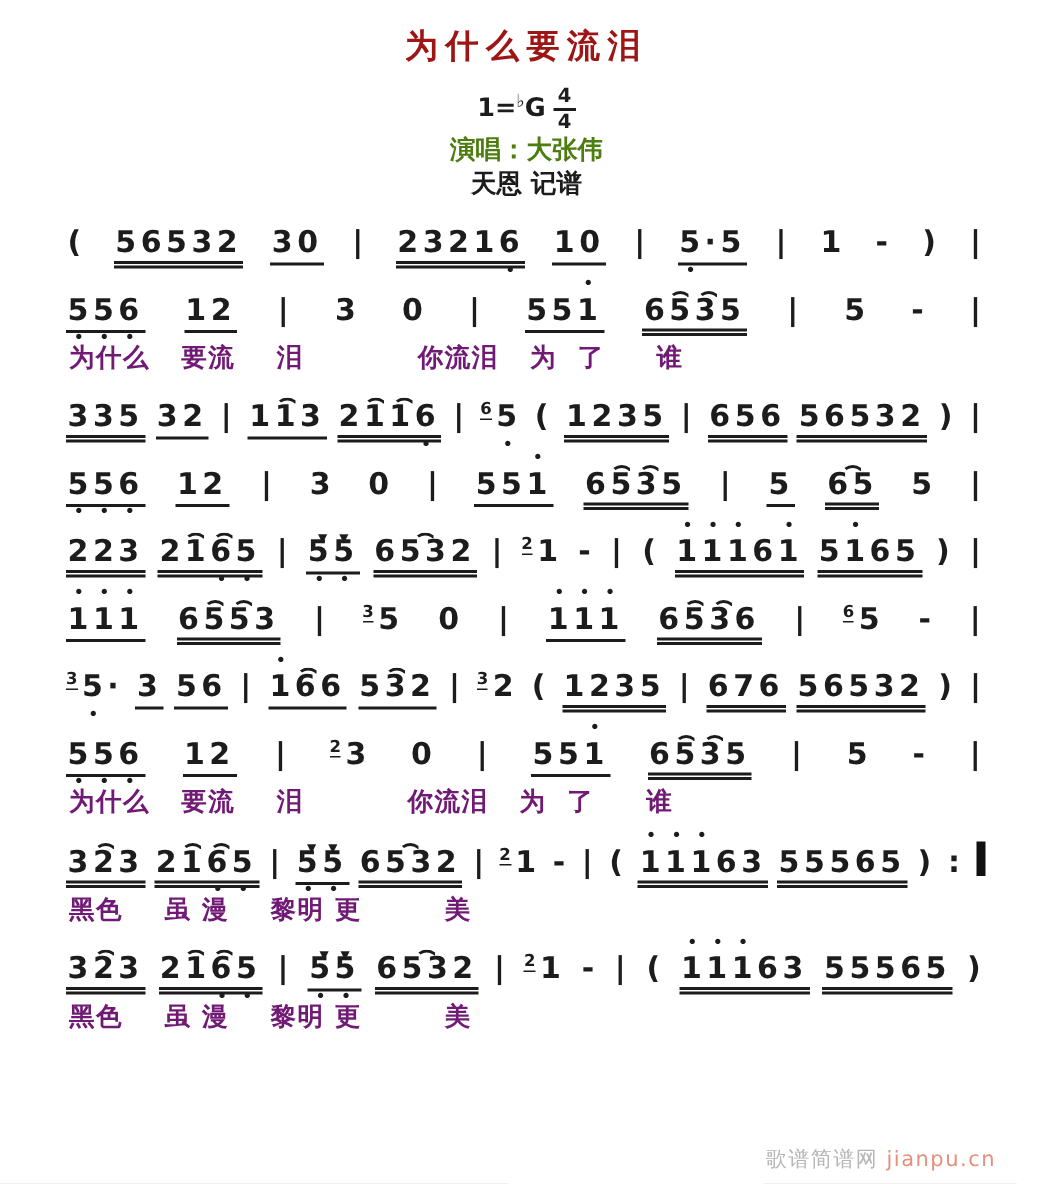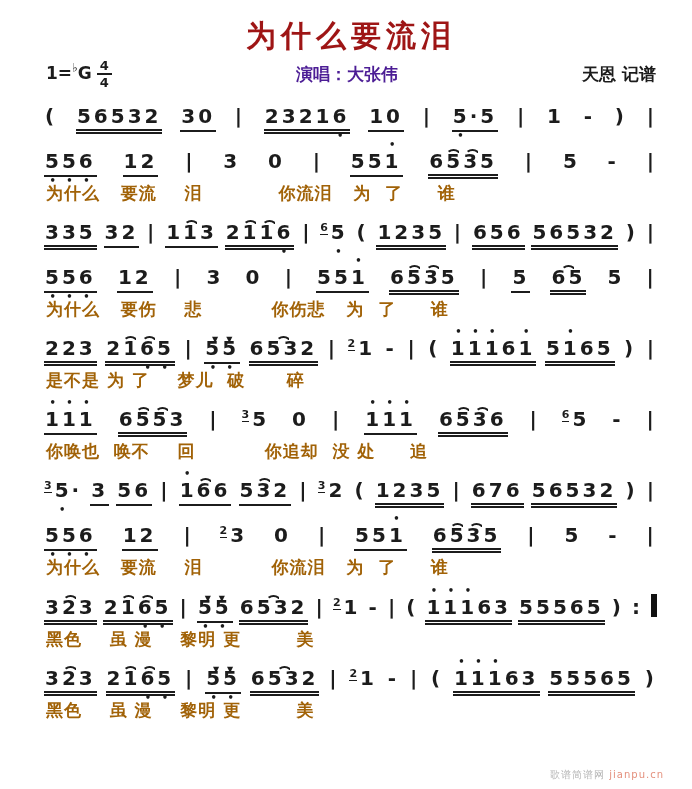--- a/index.html
+++ b/index.html
@@ -8,27 +8,28 @@
     width:692px;height:789px;
     background:#ffffff;
     box-sizing:border-box;
     padding:6px 34px 0 44px;
     overflow:hidden;
     font-family:"DejaVu Sans","Liberation Sans",sans-serif;
     color:#1c1c1c;
   }
   .title{
     text-align:center;
-    font-size:30px;font-weight:bold;letter-spacing:5px;
-    margin:10px 0 2px 0;
+    font-size:22px;font-weight:bold;letter-spacing:5px;
+    margin:10px 0 12px 0;
   }
   .meta{
     display:flex;justify-content:space-between;align-items:center;
     font-size:17px;font-weight:bold;
     margin:2px 2px 0 2px;
+    flex-direction:column;
   }
   .keysig{color:#1c1c1c;white-space:nowrap;}
   .keysig sup{font-size:12px;}
   .frac{display:inline-block;vertical-align:middle;text-align:center;font-size:13px;line-height:1;margin-left:5px;}
   .frac .fn{display:block;border-bottom:2px solid #1c1c1c;padding:0 3px 1px 3px;}
   .frac .fd{display:block;padding-top:1px;}
   .score{margin-top:4px;}
   .mrow{
     display:flex;justify-content:space-between;align-items:baseline;
     margin:15px 0 1px 0;
@@ -42,39 +43,39 @@
   .d{position:relative;display:inline-block;}
   .d i{position:absolute;left:45%;transform:translateX(-50%);font-size:10px;font-style:normal;line-height:1;letter-spacing:0;}
   i.da{top:-9px;}
   i.db{bottom:-13px;}
   .grace{font-size:11px;border-bottom:1px solid #1c1c1c;margin-right:2px;vertical-align:super;letter-spacing:0;}
   .above{position:absolute;top:-11px;left:0;right:0;text-align:center;white-space:nowrap;line-height:1;}
   .above .arc{display:inline-block;width:15px;height:6px;border:2px solid transparent;border-top:2px solid #1c1c1c;border-radius:50% 50% 0 0 / 100% 100% 0 0;margin:0 2px;box-sizing:border-box;}
   .above .mk{font-style:normal;font-size:8px;margin:0 4px;}
   .thick{display:inline-block;width:6px;height:23px;background:#111;vertical-align:-3px;}
   .lrow{
-    font-size:17px;font-weight:bold;color:#a16207;
+    font-size:17px;font-weight:bold;color:#701a75;
     white-space:pre;letter-spacing:1px;
     margin:3px 0 0 2px;
   }
   .watermark{
     position:absolute;bottom:7px;right:28px;
-    font-size:10px;color:#b5b5b5;letter-spacing:1px;
+    font-size:14px;color:#b5b5b5;letter-spacing:1px;
   }
   .wm-domain{color:#e4907d;}
 </style>
 </head>
 <body>
 
 <div class="sheet">
   <div class="title" style="color:#9e1515;">为什么要流泪</div>
 
   <div class="meta">
     <span class="keysig"><span>1=</span><sup>♭</sup><span>G</span><span class="frac"><span class="fn">4</span><span class="fd">4</span></span></span>
-    <span style="color:#4c1d95;">演唱：大张伟</span>
+    <span style="color:#4d7c0f;">演唱：大张伟</span>
     <span>天恩  记谱</span>
   </div>
 
   <div class="score" id="score">
       <div class="mrow">
         <span class="tok"><span class="txt"><span class="d">(</span></span></span>
         <span class="tok"><span class="txt u2"><span class="d">5</span><span class="d">6</span><span class="d">5</span><span class="d">3</span><span class="d">2</span></span></span>
         <span class="tok"><span class="txt u1"><span class="d">3</span><span class="d">0</span></span></span>
         <span class="tok"><span class="txt"><span class="d">|</span></span></span>
         <span class="tok"><span class="txt u2"><span class="d">2</span><span class="d">3</span><span class="d">2</span><span class="d">1</span><span class="d">6<i class="db">•</i></span></span></span>
@@ -126,53 +127,50 @@
         <span class="tok"><span class="txt"><span class="d">0</span></span></span>
         <span class="tok"><span class="txt"><span class="d">|</span></span></span>
         <span class="tok"><span class="txt u1"><span class="d">5</span><span class="d">5</span><span class="d">1<i class="da">•</i></span></span></span>
         <span class="tok"><span class="above"><i class="arc"></i><i class="arc"></i></span><span class="txt u2"><span class="d">6</span><span class="d">5</span><span class="d">3</span><span class="d">5</span></span></span>
         <span class="tok"><span class="txt"><span class="d">|</span></span></span>
         <span class="tok"><span class="txt u1"><span class="d">5</span></span></span>
         <span class="tok"><span class="above"><i class="arc"></i></span><span class="txt u2"><span class="d">6</span><span class="d">5</span></span></span>
         <span class="tok"><span class="txt"><span class="d">5</span></span></span>
         <span class="tok"><span class="txt"><span class="d">|</span></span></span>
       </div>
-      <div class="lrow">为什么   要伤    悲          你伤悲   为  了     谁</div>
       <div class="mrow">
         <span class="tok"><span class="txt u2"><span class="d">2</span><span class="d">2</span><span class="d">3</span></span></span>
         <span class="tok"><span class="above"><i class="arc"></i><i class="arc"></i></span><span class="txt u2"><span class="d">2</span><span class="d">1</span><span class="d">6<i class="db">•</i></span><span class="d">5<i class="db">•</i></span></span></span>
         <span class="tok"><span class="txt"><span class="d">|</span></span></span>
         <span class="tok"><span class="above"><i class="mk">▼</i><i class="mk">▼</i></span><span class="txt u1"><span class="d">5<i class="db">•</i></span><span class="d">5<i class="db">•</i></span></span></span>
         <span class="tok"><span class="above"><i class="arc"></i></span><span class="txt u2"><span class="d">6</span><span class="d">5</span><span class="d">3</span><span class="d">2</span></span></span>
         <span class="tok"><span class="txt"><span class="d">|</span></span></span>
         <span class="tok"><sup class="grace">2</sup><span class="txt"><span class="d">1</span></span></span>
         <span class="tok"><span class="txt"><span class="d">-</span></span></span>
         <span class="tok"><span class="txt"><span class="d">|</span></span></span>
         <span class="tok"><span class="txt"><span class="d">(</span></span></span>
         <span class="tok"><span class="txt u2"><span class="d">1<i class="da">•</i></span><span class="d">1<i class="da">•</i></span><span class="d">1<i class="da">•</i></span><span class="d">6</span><span class="d">1<i class="da">•</i></span></span></span>
         <span class="tok"><span class="txt u2"><span class="d">5</span><span class="d">1<i class="da">•</i></span><span class="d">6</span><span class="d">5</span></span></span>
         <span class="tok"><span class="txt"><span class="d">)</span></span></span>
         <span class="tok"><span class="txt"><span class="d">|</span></span></span>
       </div>
-      <div class="lrow">是不是 为 了    梦儿  破      碎</div>
       <div class="mrow">
         <span class="tok"><span class="txt u1"><span class="d">1<i class="da">•</i></span><span class="d">1<i class="da">•</i></span><span class="d">1<i class="da">•</i></span></span></span>
         <span class="tok"><span class="above"><i class="arc"></i><i class="arc"></i></span><span class="txt u2"><span class="d">6</span><span class="d">5</span><span class="d">5</span><span class="d">3</span></span></span>
         <span class="tok"><span class="txt"><span class="d">|</span></span></span>
         <span class="tok"><sup class="grace">3</sup><span class="txt"><span class="d">5</span></span></span>
         <span class="tok"><span class="txt"><span class="d">0</span></span></span>
         <span class="tok"><span class="txt"><span class="d">|</span></span></span>
         <span class="tok"><span class="txt u1"><span class="d">1<i class="da">•</i></span><span class="d">1<i class="da">•</i></span><span class="d">1<i class="da">•</i></span></span></span>
         <span class="tok"><span class="above"><i class="arc"></i><i class="arc"></i></span><span class="txt u2"><span class="d">6</span><span class="d">5</span><span class="d">3</span><span class="d">6</span></span></span>
         <span class="tok"><span class="txt"><span class="d">|</span></span></span>
         <span class="tok"><sup class="grace">6</sup><span class="txt"><span class="d">5</span></span></span>
         <span class="tok"><span class="txt"><span class="d">-</span></span></span>
         <span class="tok"><span class="txt"><span class="d">|</span></span></span>
       </div>
-      <div class="lrow">你唤也  唤不    回          你追却  没 处     追</div>
       <div class="mrow">
         <span class="tok"><sup class="grace">3</sup><span class="txt"><span class="d">5<i class="db">•</i></span><span class="d">·</span></span></span>
         <span class="tok"><span class="txt u1"><span class="d">3</span></span></span>
         <span class="tok"><span class="txt u1"><span class="d">5</span><span class="d">6</span></span></span>
         <span class="tok"><span class="txt"><span class="d">|</span></span></span>
         <span class="tok"><span class="above"><i class="arc"></i></span><span class="txt u1"><span class="d">1<i class="da">•</i></span><span class="d">6</span><span class="d">6</span></span></span>
         <span class="tok"><span class="above"><i class="arc"></i></span><span class="txt u1"><span class="d">5</span><span class="d">3</span><span class="d">2</span></span></span>
         <span class="tok"><span class="txt"><span class="d">|</span></span></span>
         <span class="tok"><sup class="grace">3</sup><span class="txt"><span class="d">2</span></span></span>
         <span class="tok"><span class="txt"><span class="d">(</span></span></span>

